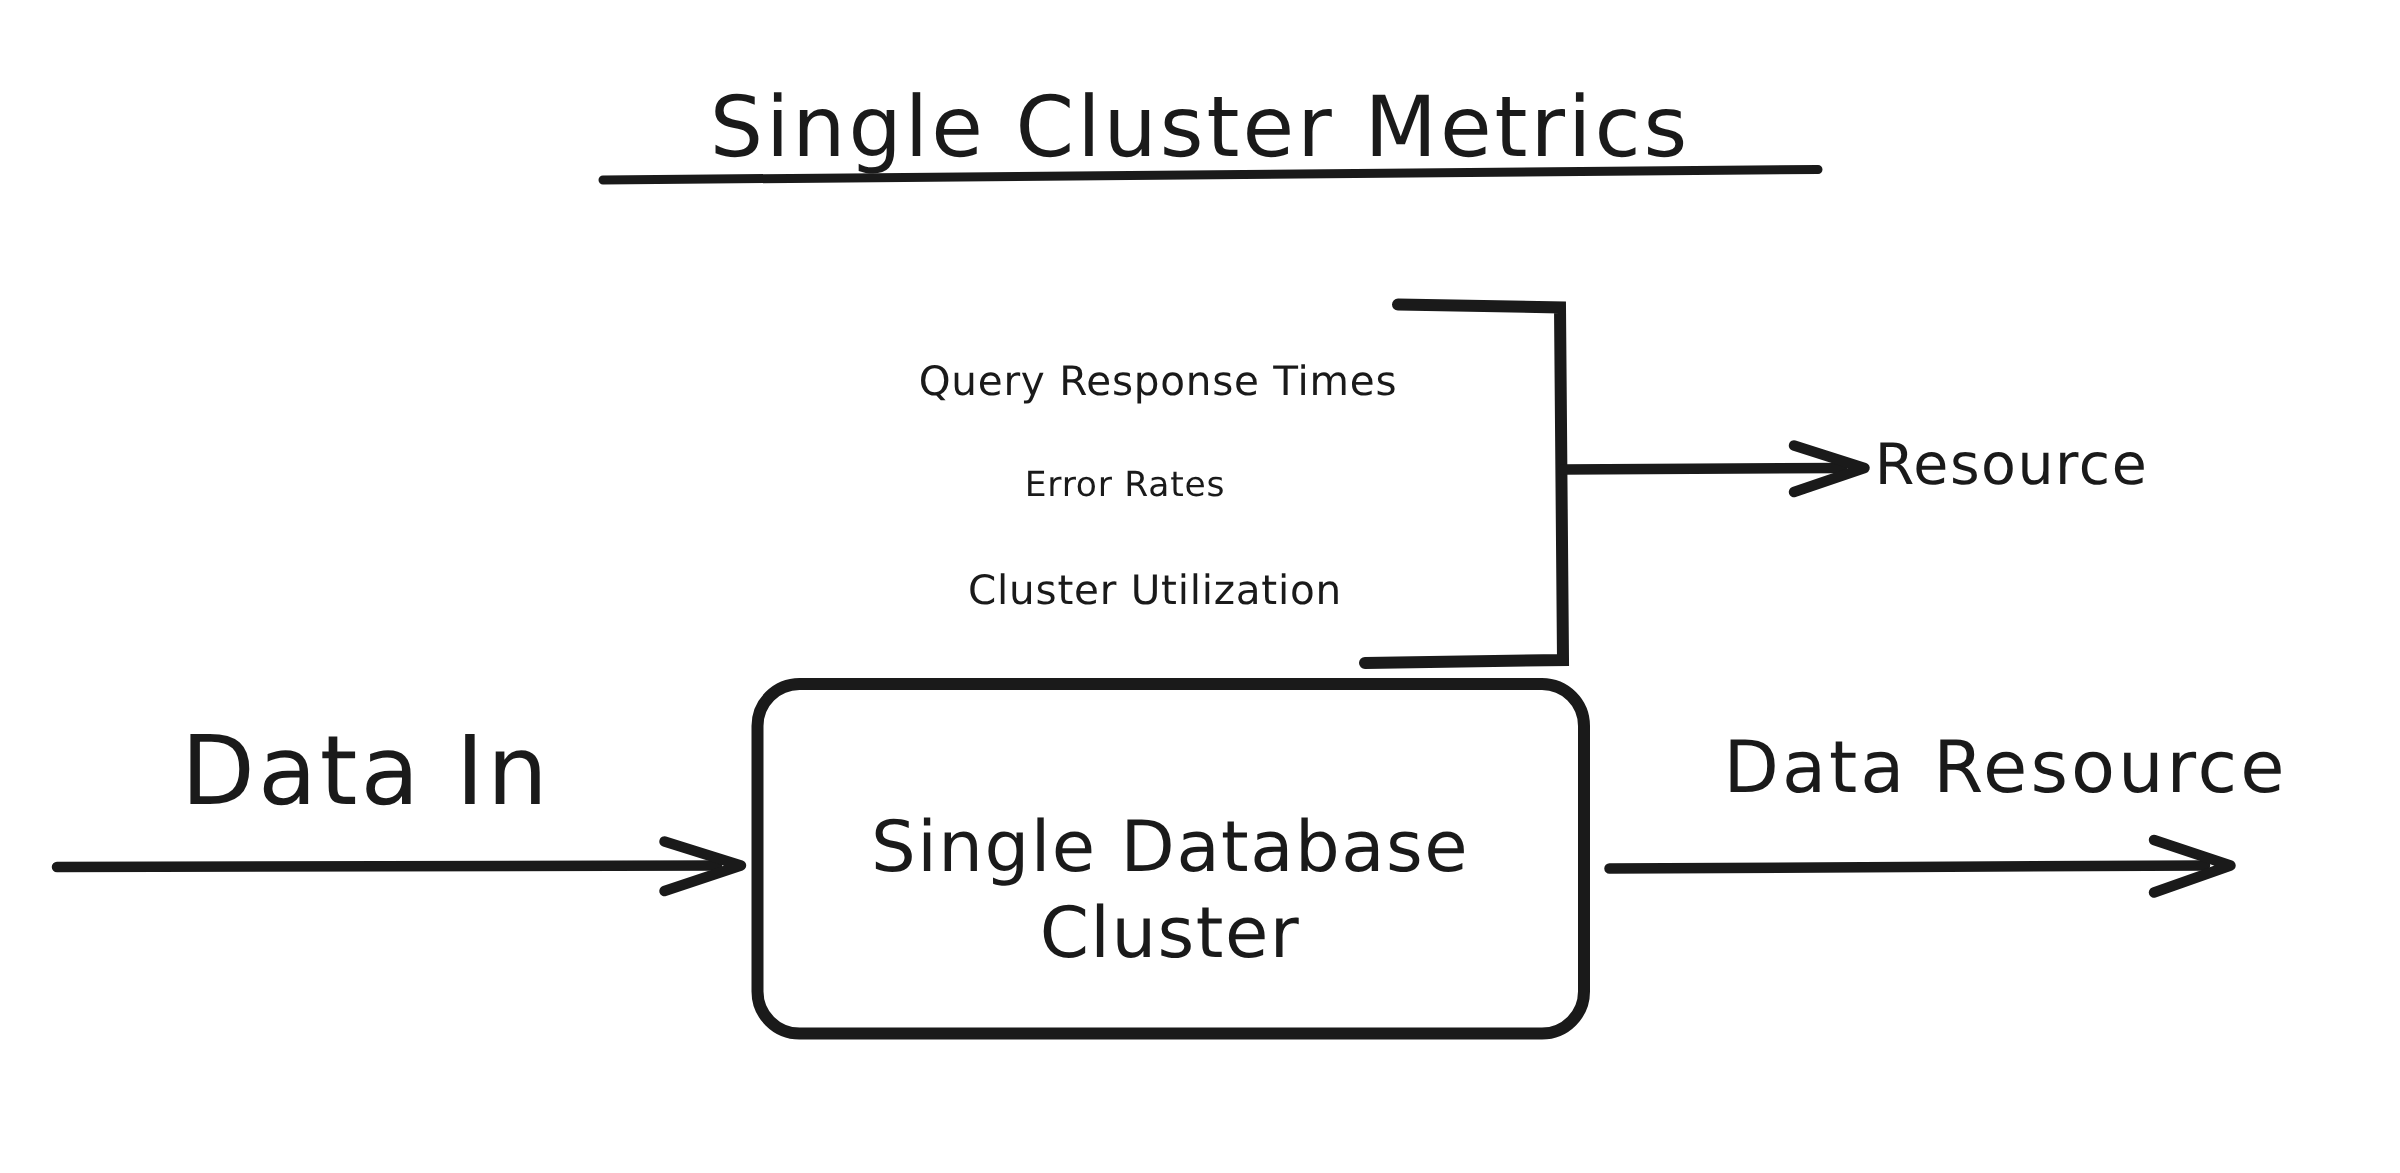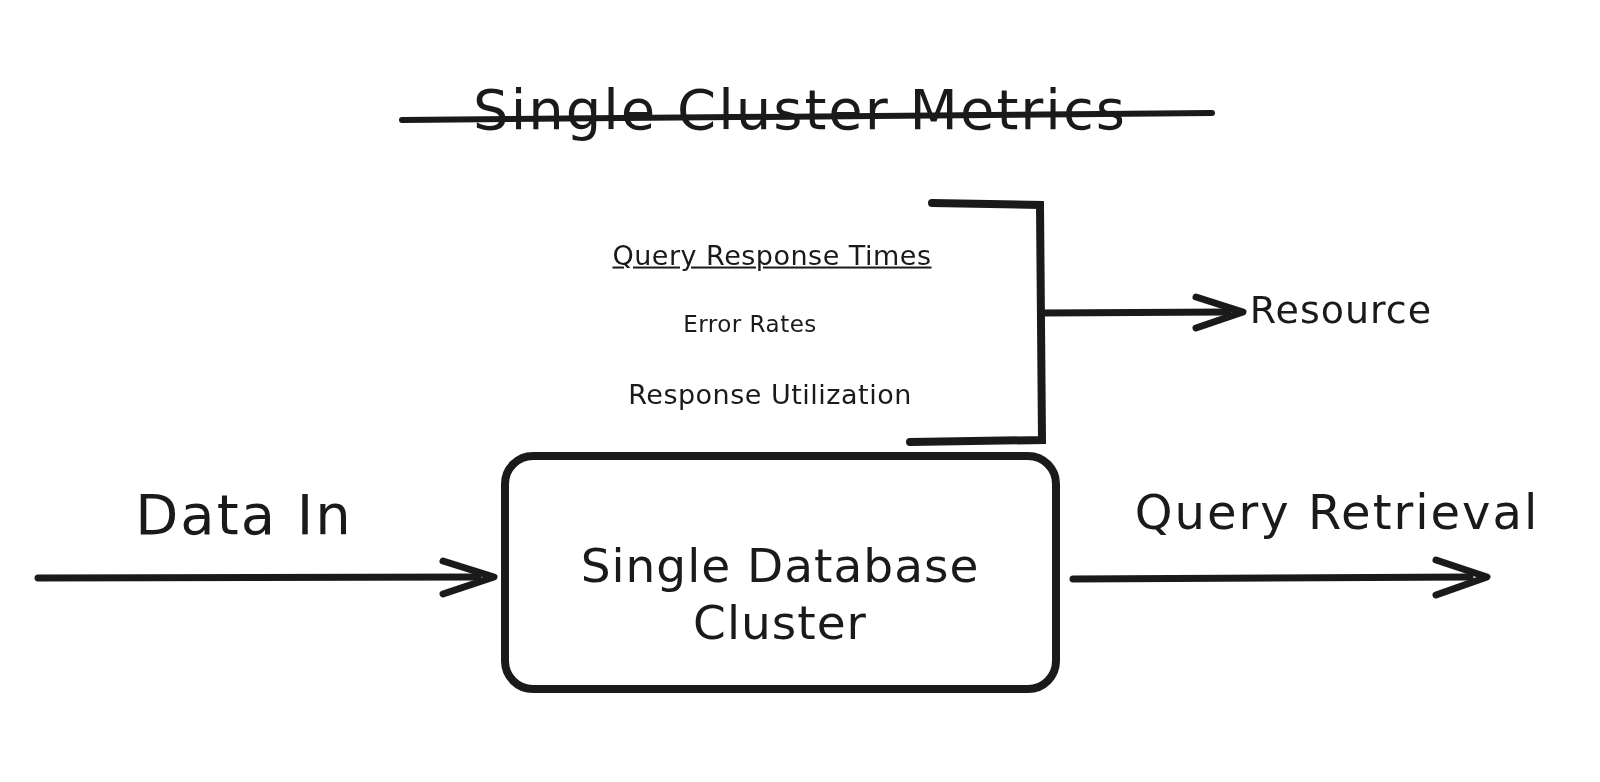--- a/index.html
+++ b/index.html
@@ -29,41 +29,40 @@
     letter-spacing: 0.5px;
     transform: translate(-50%, -50%);
     text-align: center;
     line-height: 1.22;
   }
   #title-text {
     left: 800px;
     top: 86px;
     font-size: 56px;
     letter-spacing: 2px;
-    margin-top: 24px;
   }
-  #metric-0 { left: 772px; top: 256px; font-size: 27px; text-decoration: underline; }
+  #metric-0 { left: 772px; top: 256px; font-size: 27px; }
   #metric-1 { left: 750px; top: 324px; font-size: 23px; }
   #metric-2 { left: 770px; top: 395px; font-size: 27px; }
   #box-label {
     left: 780px;
     top: 594px;
     font-size: 47px;
     letter-spacing: 1px;
   }
   #metrics-output-label {
     left: 1341px;
     top: 310px;
     font-size: 38px;
     letter-spacing: 1px;
   }
   #data-in-label {
     left: 244px;
     top: 515px;
-    font-size: 56px;
+    font-size: 64px;
     letter-spacing: 2px;
   }
   #data-retrieval-label {
     left: 1337px;
     top: 512px;
     font-size: 48px;
     letter-spacing: 2px;
   }
 </style>
 </head>
@@ -98,21 +97,21 @@
     <path d="M1436 560 L1487 577 L1436 595" stroke="#1a1a1a" stroke-width="7" fill="none" stroke-linecap="round" stroke-linejoin="round"></path>
   </g>
 </svg>
 
 <div id="title-text" class="diagram-text">Single Cluster Metrics</div>
 
 <div id="metric-0" class="diagram-text">Query Response Times</div>
 
 <div id="metric-1" class="diagram-text">Error Rates</div>
 
-<div id="metric-2" class="diagram-text">Response Utilization</div>
+<div id="metric-2" class="diagram-text">Cluster Utilization</div>
 
 <div id="box-label" class="diagram-text">Single Database<br>Cluster</div>
 
 <div id="metrics-output-label" class="diagram-text">Resource</div>
 
 <div id="data-in-label" class="diagram-text">Data In</div>
 
-<div id="data-retrieval-label" class="diagram-text">Query Retrieval</div>
+<div id="data-retrieval-label" class="diagram-text">Data Resource</div>
 
 </body></html>

